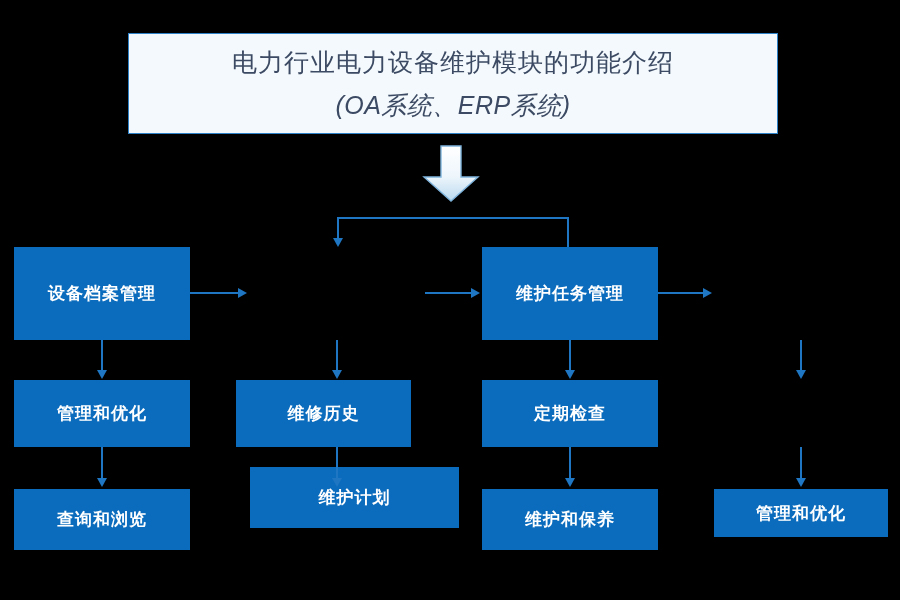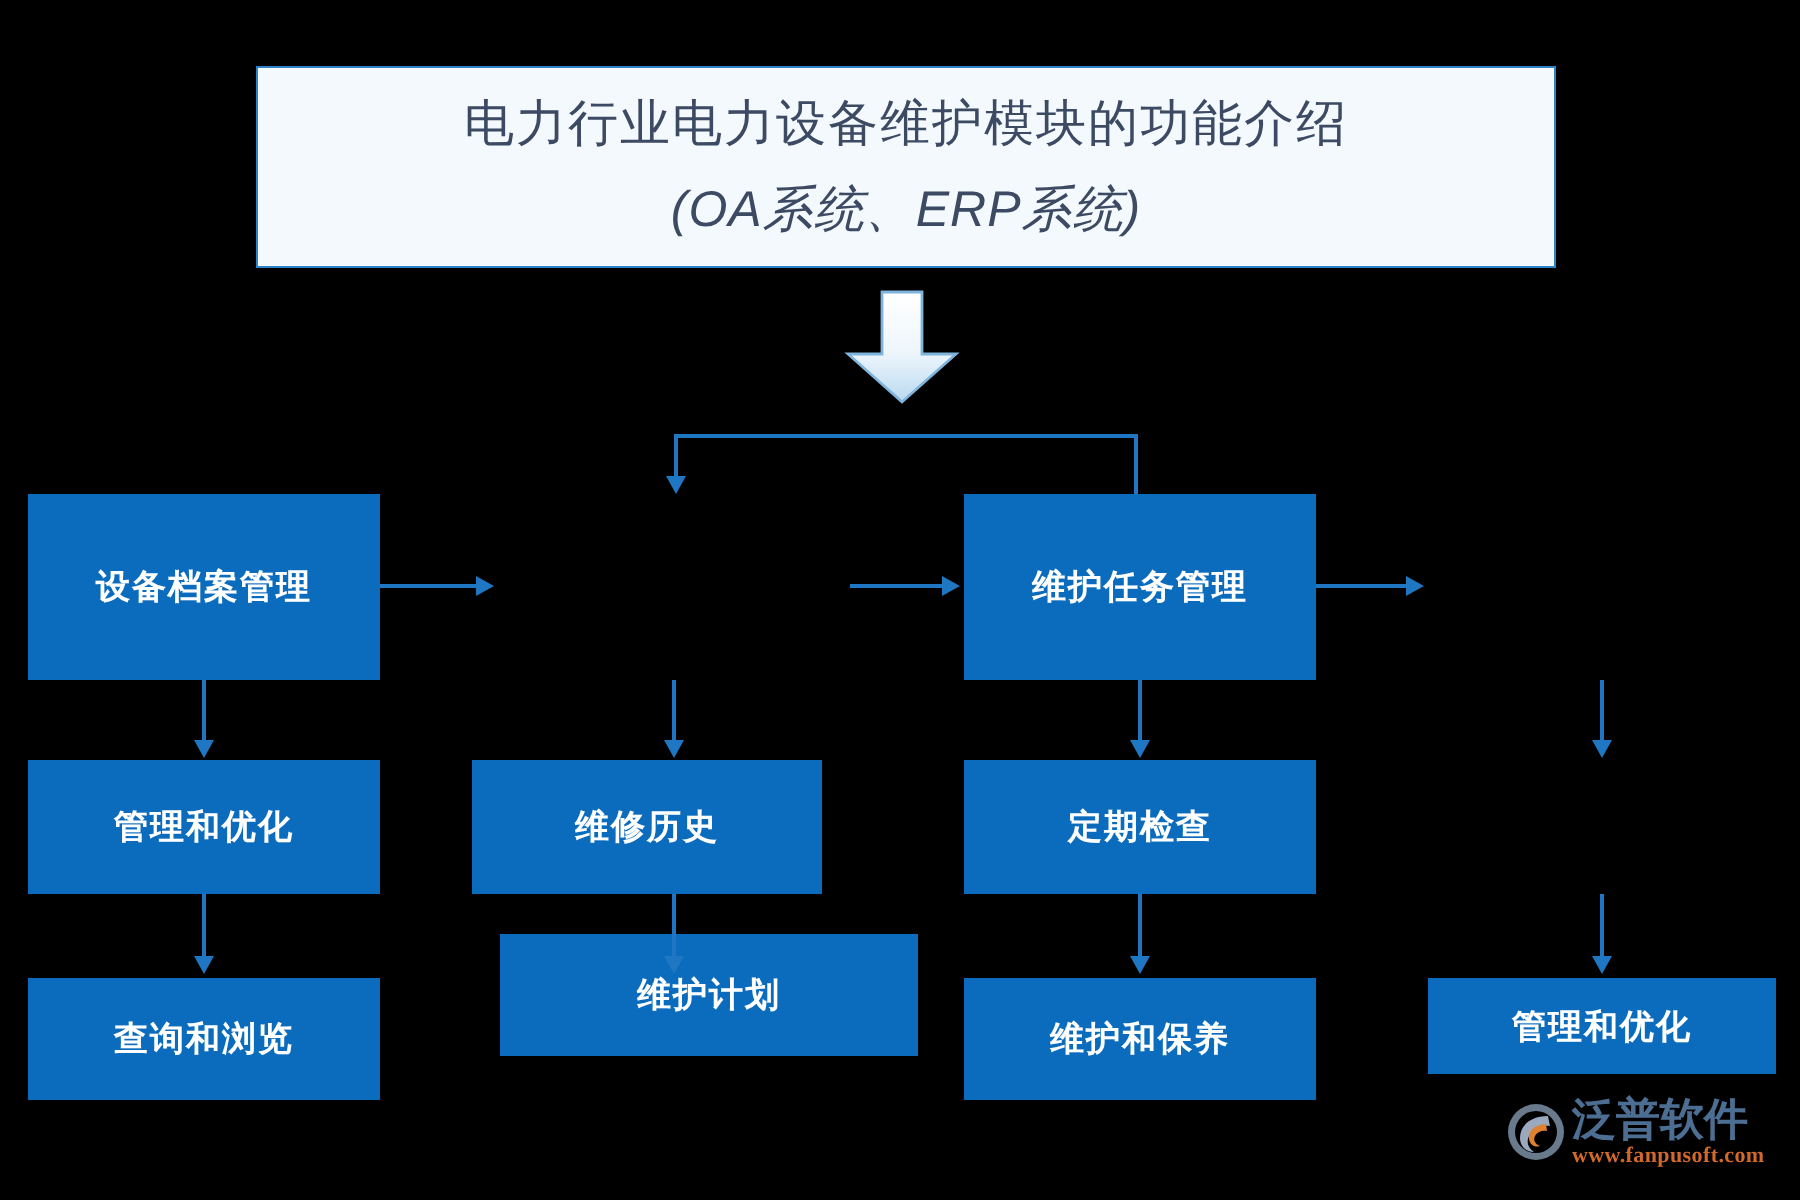--- a/index.html
+++ b/index.html
@@ -166,30 +166,14 @@
 
   <div class="conn conn-v" style="left:336px; top:447px; height:32px;"></div>
   <div class="arrowhead ah-down" style="left:332px; top:478px;"></div>
 
   <div class="conn conn-v" style="left:569px; top:447px; height:32px;"></div>
   <div class="arrowhead ah-down" style="left:565px; top:478px;"></div>
 
   <div class="conn conn-v" style="left:800px; top:447px; height:32px;"></div>
   <div class="arrowhead ah-down" style="left:796px; top:478px;"></div>
 
-  <div class="logo-wrap">
-    <div class="logo-mark">
-      <svg width="32" height="32" viewBox="0 0 32 32" xmlns="http://www.w3.org/2000/svg">
-        <path d="M16 2 A14 14 0 1 0 16 30 A14 14 0 1 0 16 2 Z
-                 M16 5.5 A10.5 10.5 0 1 1 16 26.5 A10.5 10.5 0 1 1 16 5.5 Z" fill="#7d8fa6" opacity="0.85"></path>
-        <path d="M22 8 C13 8 8 13 8 19 C8 23 11 26 15 26 C12 24 11 21 12.5 18
-                 C14.5 14 19 12.5 23 13 Z" fill="#9aa9bd"></path>
-        <path d="M21 12 C15 12.5 12 15.5 12.5 19.5 C13 22.5 15.5 24 18 23
-                 C15.5 22 14.5 20 15.5 18 C16.5 16 19 15 21.5 15.5 Z" fill="#e0812f"></path>
-      </svg>
-    </div>
-    <div class="logo-txt">
-      <div class="logo-name">泛普软件</div>
-      <div class="logo-url">www.fanpusoft.com</div>
-    </div>
-  </div>
 
 </div>
 
 </body></html>

